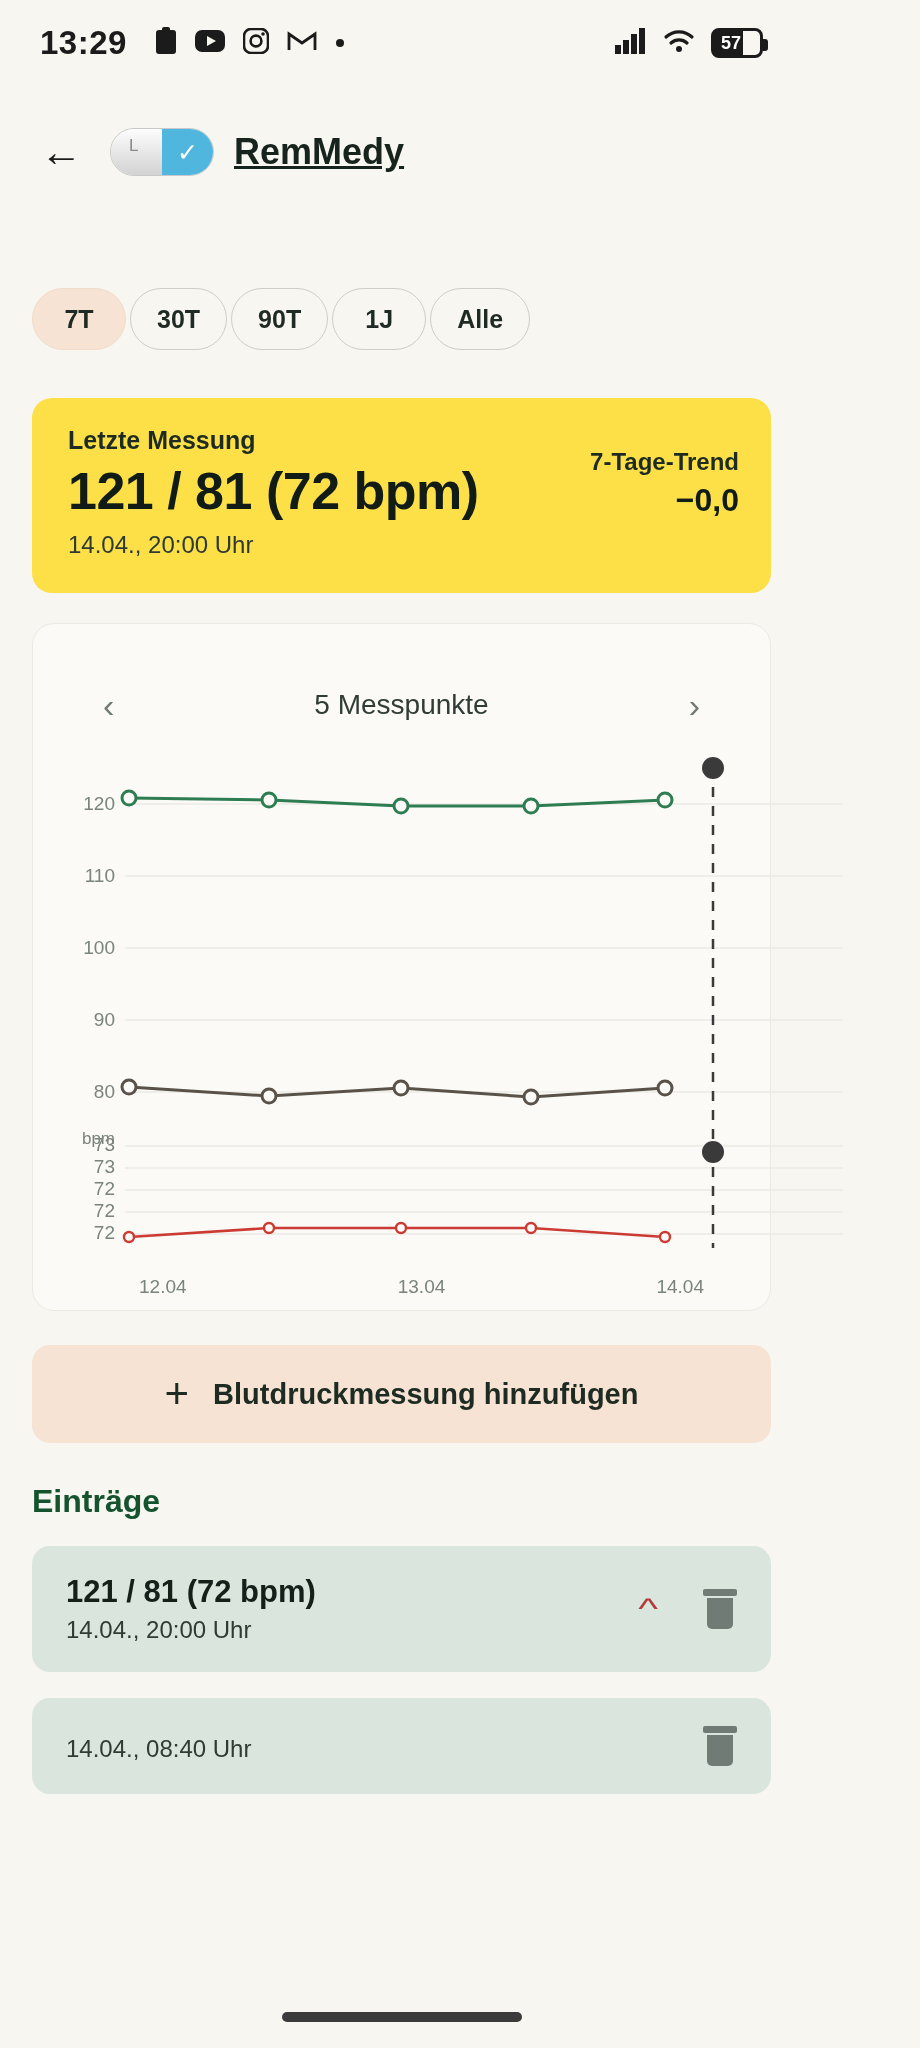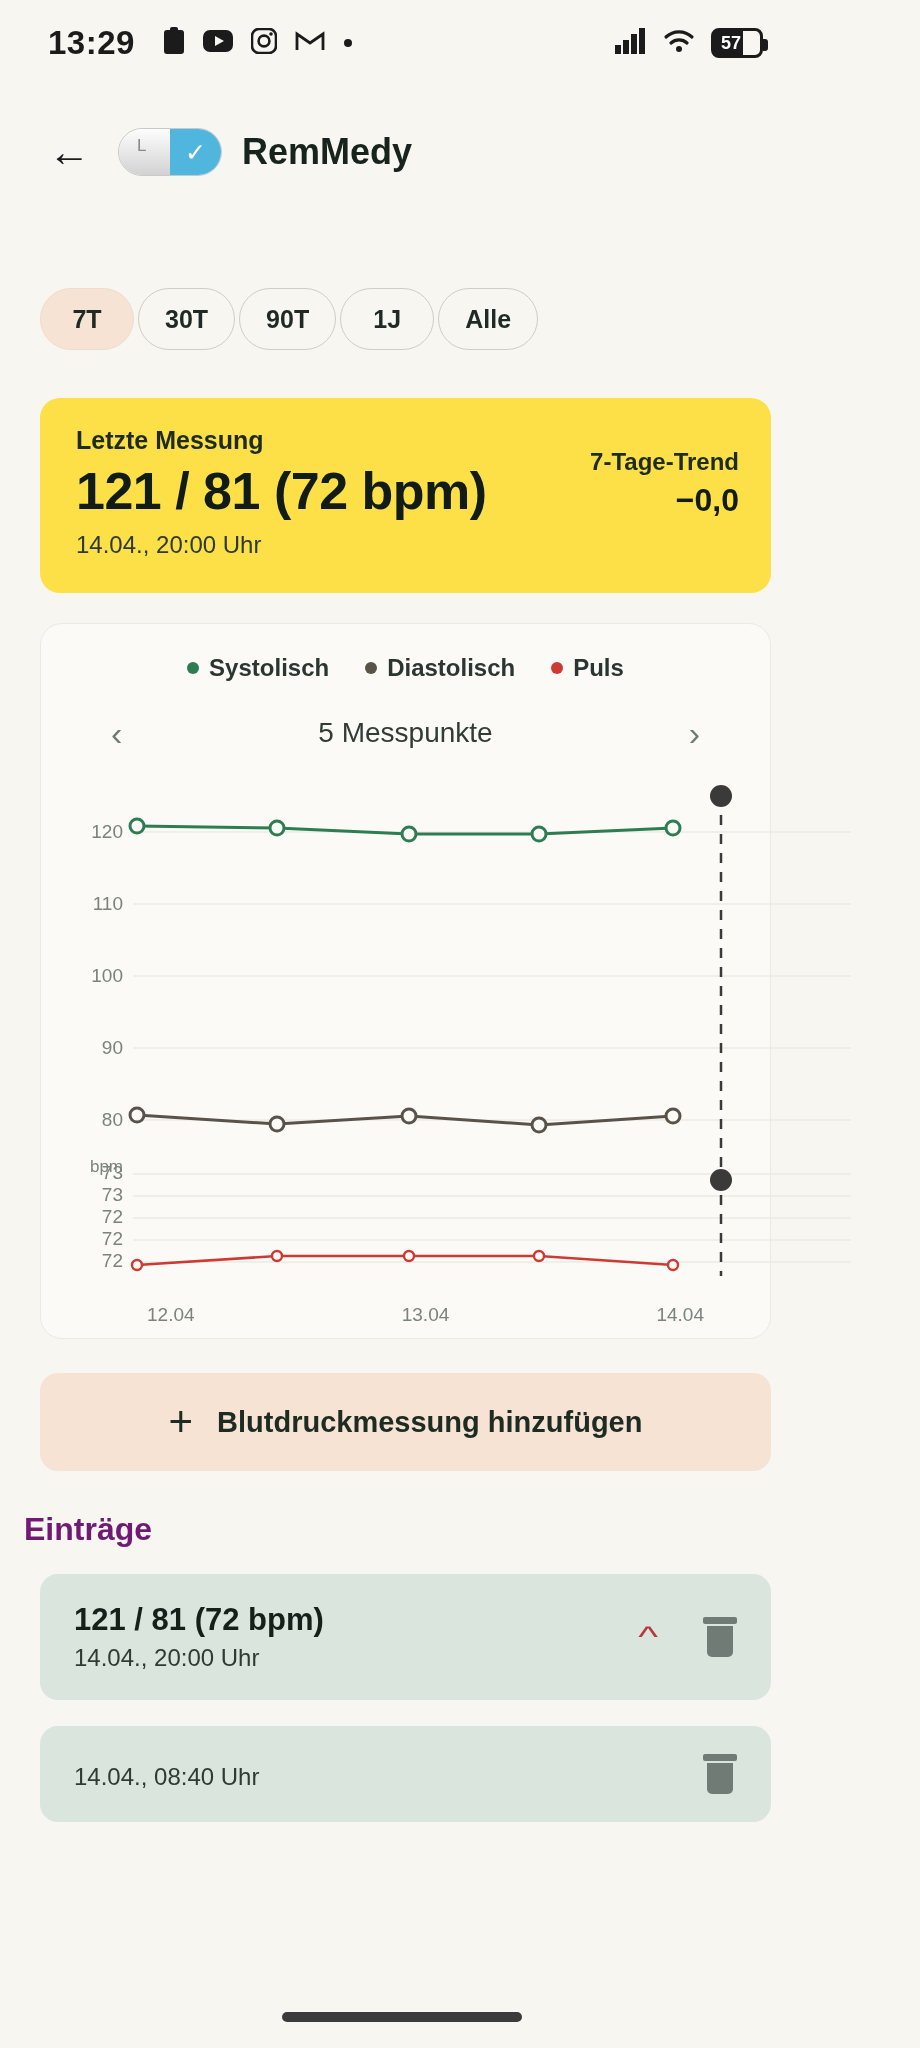--- a/index.html
+++ b/index.html
@@ -8,21 +8,20 @@
     height: 2048px;
     background: #f7f6f1;
     font-family: "Liberation Sans", sans-serif;
     overflow: hidden;
   }
   .phone {
     position: relative;
     width: 803px;
     height: 2048px;
     background: #f7f6f1;
-    padding-left: 8px;
   }
 
   
   .statusbar {
     height: 86px;
     display: flex;
     align-items: center;
     padding: 0 40px;
     color: #1b1b1b;
   }
@@ -112,20 +111,21 @@
     display: flex;
     align-items: center;
     justify-content: center;
     font-size: 25px;
   }
   .app-title {
     font-size: 36px;
     font-weight: bold;
     color: #17231d;
     margin-left: 20px;
+    text-decoration: underline;
   }
 
   
   .chips {
     display: flex;
     gap: 4px;
     padding: 92px 32px 0 32px;
   }
   .chip {
     min-width: 94px;
@@ -254,24 +254,24 @@
     justify-content: center;
     gap: 24px;
     font-size: 29px;
     font-weight: bold;
     color: #1d2b23;
   }
   .plus { font-size: 42px; font-weight: normal; line-height: 1; }
 
   
   .entries-title {
-    margin: 40px 0 0 16px;
+    margin: 40px 0 0 32px;
     font-size: 32px;
     font-weight: bold;
-    color: #701a75;
+    color: #14532d;
   }
   .entry {
     margin: 26px 32px 0 32px;
     background: #d9e5dd;
     border-radius: 18px;
     padding: 28px 34px;
     display: flex;
     align-items: center;
   }
   .entry-main { flex: 1; }
@@ -413,34 +413,20 @@
       <div class="sum-value">121 / 81 (72 bpm)</div>
       <div class="sum-date">14.04.,  20:00 Uhr</div>
     </div>
     <div class="sum-right">
       <div class="trend-label">7-Tage-Trend</div>
       <div class="trend-value">−0,0</div>
     </div>
   </div>
 
   <div class="chartcard">
-    <div class="legend">
-      <div class="leg">
-        <span class="dot" style="background:#2e7d52"></span>
-        <span>Systolisch</span>
-      </div>
-      <div class="leg">
-        <span class="dot" style="background:#5a5248"></span>
-        <span>Diastolisch</span>
-      </div>
-      <div class="leg">
-        <span class="dot" style="background:#cc3b33"></span>
-        <span>Puls</span>
-      </div>
-    </div>
 
     <div class="chart-nav">
       <div class="nav-arrow">‹</div>
       <div class="chart-title">5 Messpunkte</div>
       <div class="nav-arrow">›</div>
     </div>
 
     <div class="plot-wrap">
       <svg class="plot-svg" width="816" height="520" viewBox="0 0 816 520">
 

